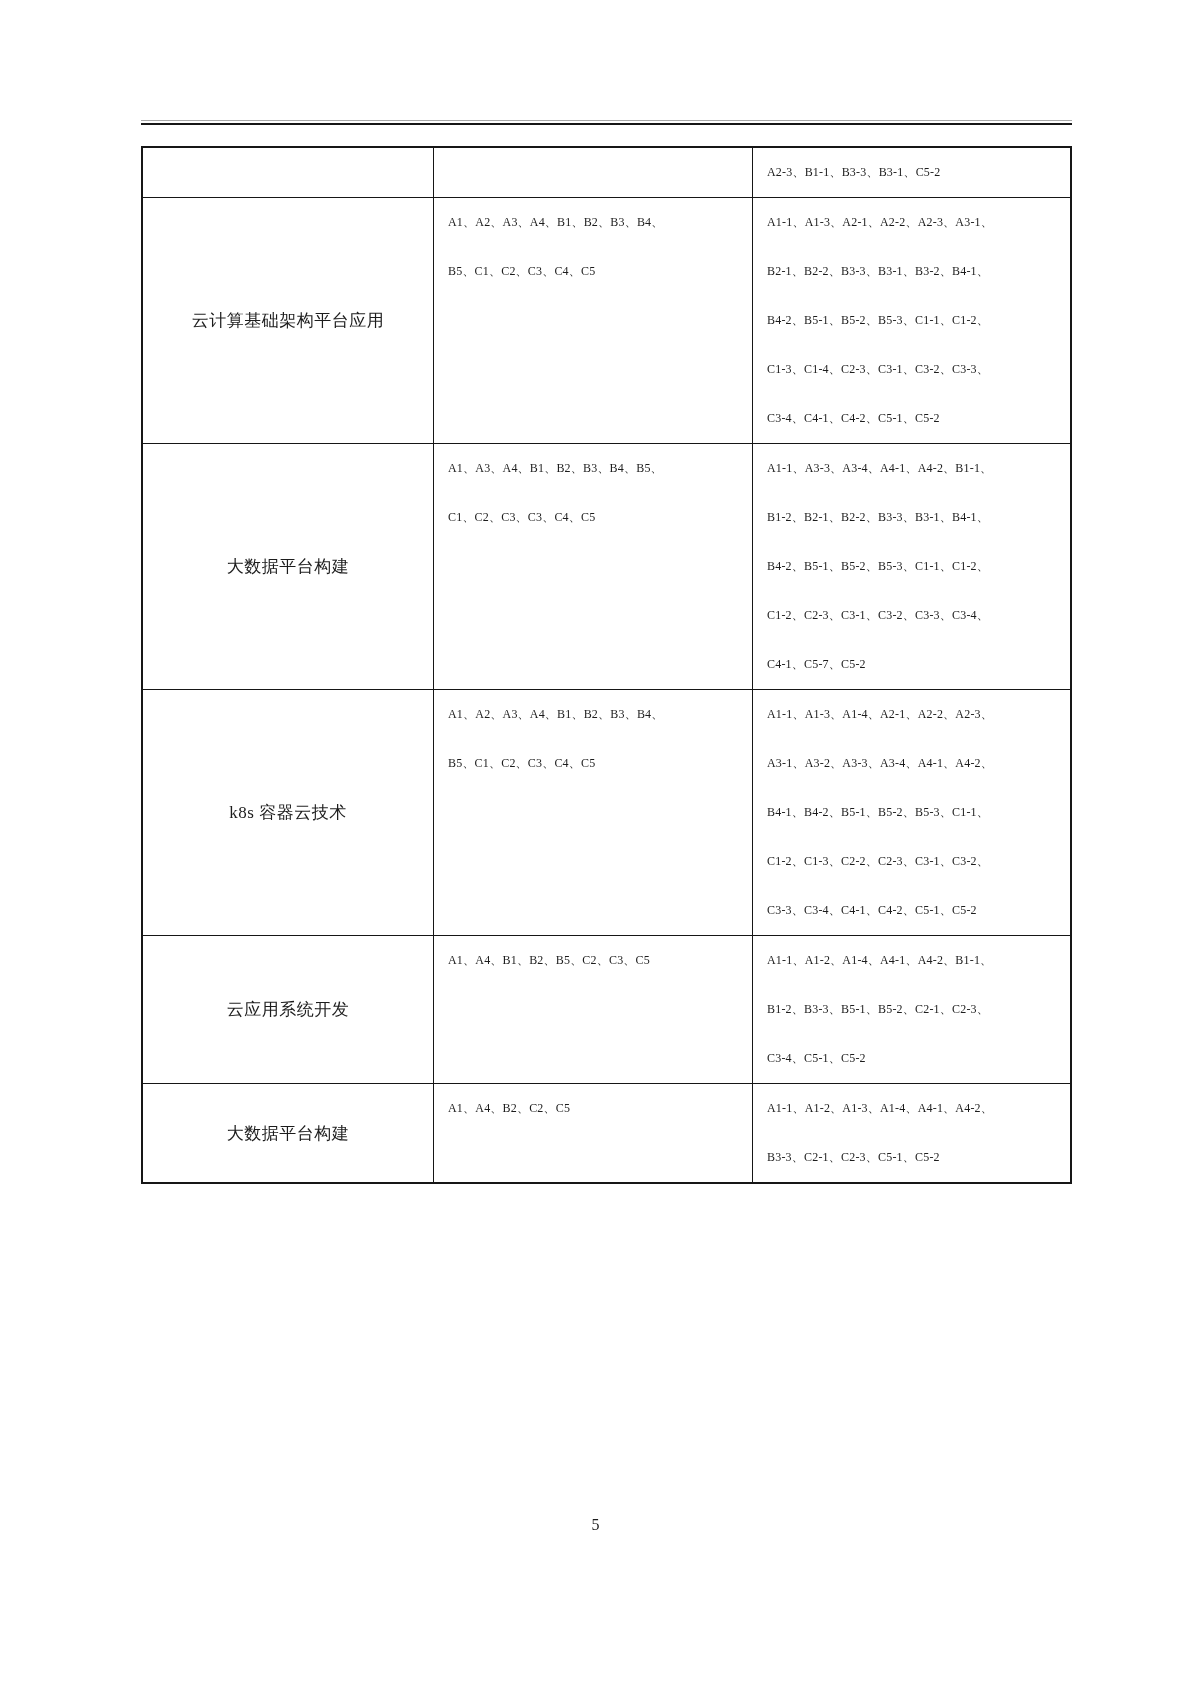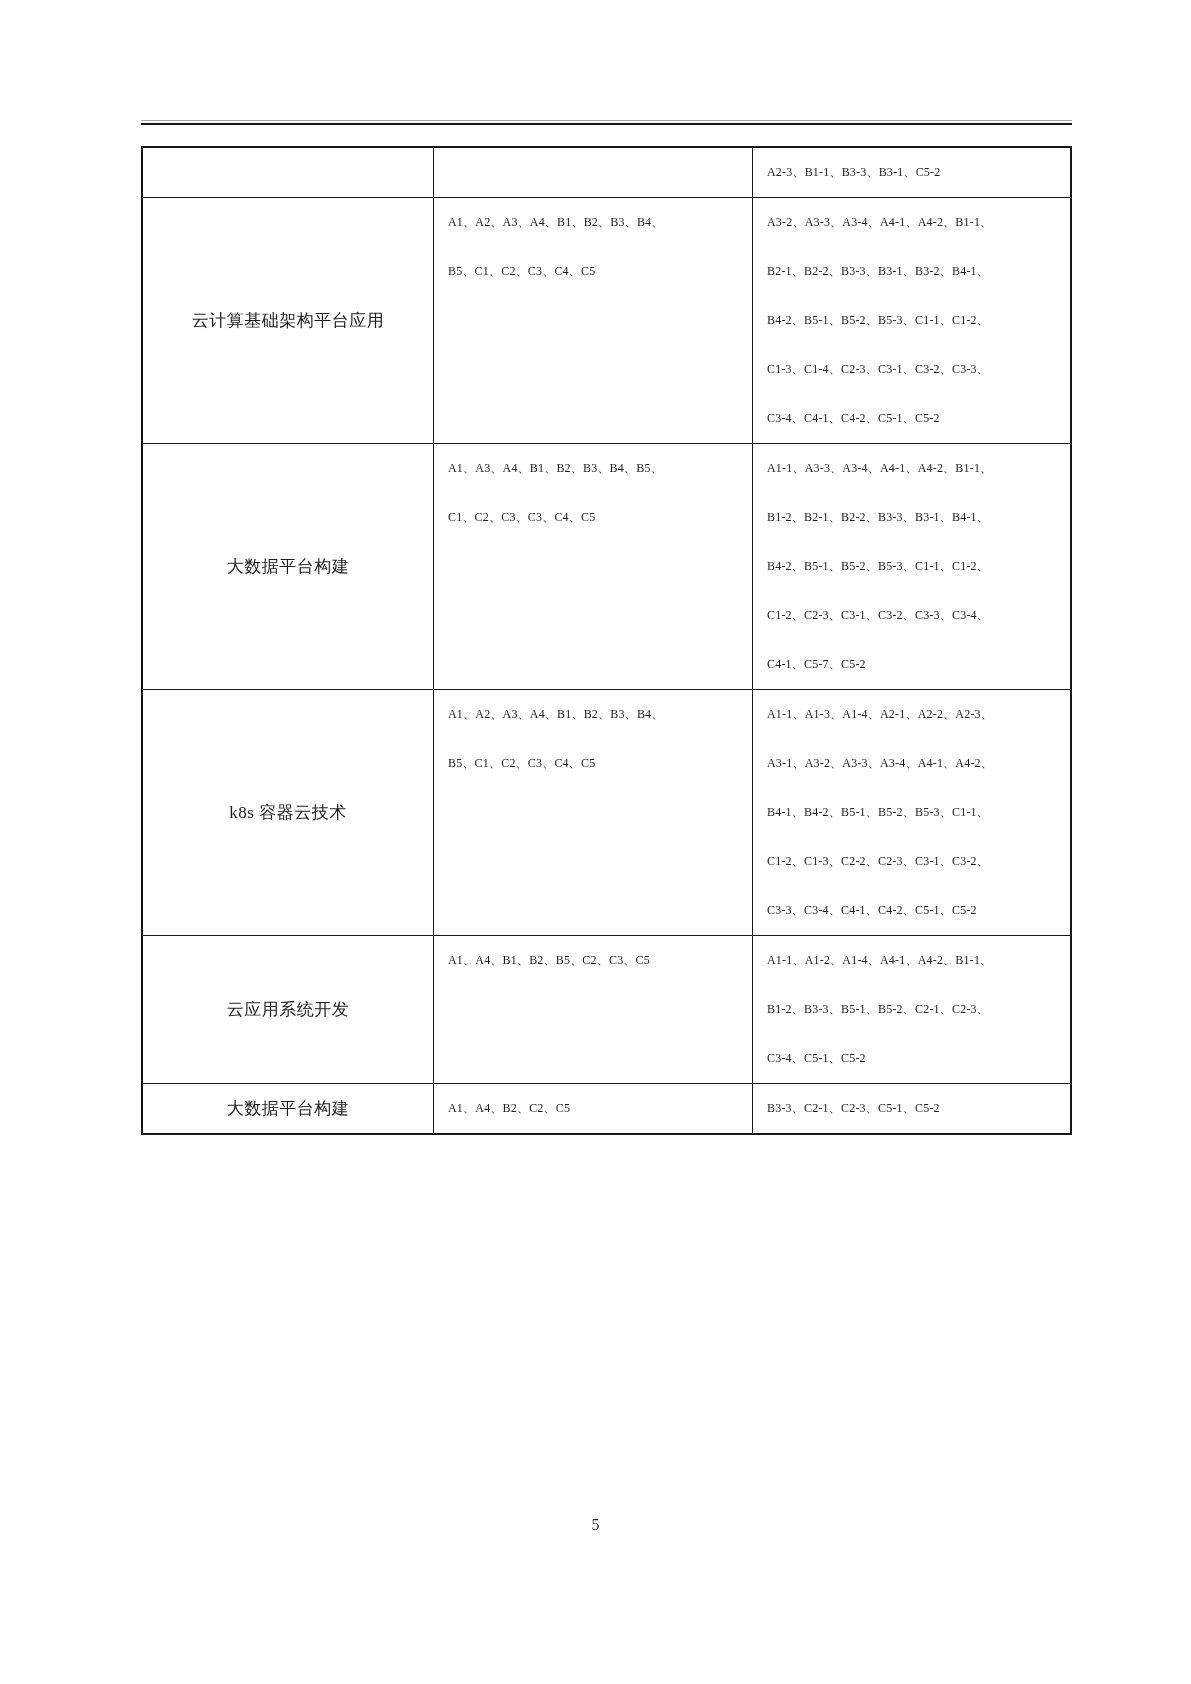--- a/index.html
+++ b/index.html
@@ -74,21 +74,21 @@
       </div>
       <div class="row">
         <div class="cell c1">
           <div class="">云计算基础架构平台应用</div>
         </div>
         <div class="cell c2">
           <div class="line">A1、A2、A3、A4、B1、B2、B3、B4、</div>
           <div class="line">B5、C1、C2、C3、C4、C5</div>
         </div>
         <div class="cell c3">
-          <div class="line">A3-2、A3-3、A3-4、A4-1、A4-2、B1-1、</div>
+          <div class="line">A1-1、A1-3、A2-1、A2-2、A2-3、A3-1、</div>
           <div class="line">B2-1、B2-2、B3-3、B3-1、B3-2、B4-1、</div>
           <div class="line">B4-2、B5-1、B5-2、B5-3、C1-1、C1-2、</div>
           <div class="line">C1-3、C1-4、C2-3、C3-1、C3-2、C3-3、</div>
           <div class="line">C3-4、C4-1、C4-2、C5-1、C5-2</div>
         </div>
       </div>
       <div class="row">
         <div class="cell c1">
           <div class="">大数据平台构建</div>
         </div>
@@ -134,18 +134,19 @@
         </div>
       </div>
       <div class="row">
         <div class="cell c1">
           <div class="">大数据平台构建</div>
         </div>
         <div class="cell c2">
           <div class="line">A1、A4、B2、C2、C5</div>
         </div>
         <div class="cell c3">
+          <div class="line">A1-1、A1-2、A1-3、A1-4、A4-1、A4-2、</div>
           <div class="line">B3-3、C2-1、C2-3、C5-1、C5-2</div>
         </div>
       </div>
     </div>
   <div class="page-number">5</div>
 </div>
 
 </body></html>

